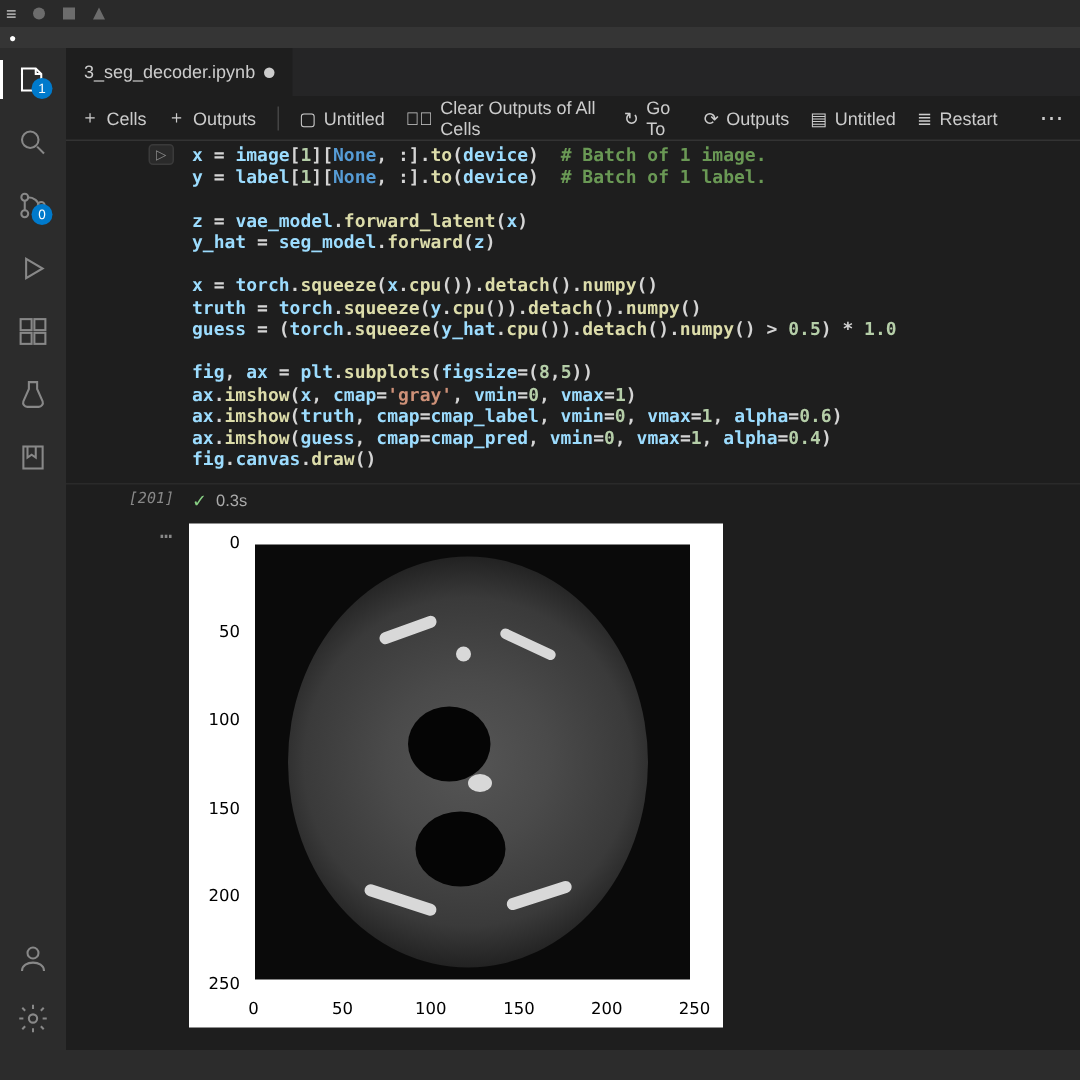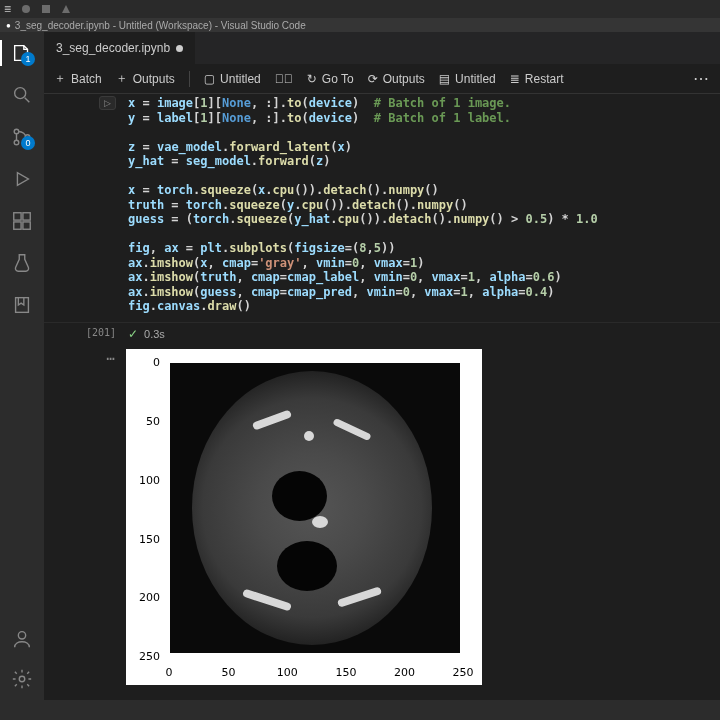--- a/index.html
+++ b/index.html
@@ -111,21 +111,21 @@
 .fn { color: #dcdcaa; } 
 .id { color: #9cdcfe; } 
 .cm { color: #6a9955; } 
 .p { color: #d4d4d4; } 
 .output-row { display: flex; border-top: 1px solid #2a2a2a; }
 .output-gutter {
   width: 78px; display: flex; flex-direction: column; align-items: flex-end;
   padding-right: 6px; padding-top: 4px; gap: 4px;
   color: #888; font-size: 10px; font-family: Menlo, monospace;
 }
-.output-gutter .exec-count { color: #888; }
+.output-gutter .exec-count { color: #888; font-style: italic; }
 .output-gutter .more-out { font-size: 14px; letter-spacing: 1px; margin-top: 8px; color: #888; cursor: pointer; }
 .output-meta { display: flex; align-items: center; gap: 6px; padding: 4px 6px; color: #aaa; font-size: 11px; }
 .output-meta .check { color: #89d185; font-size: 12px; }
 .plot {
   width: 356px;
   background: #fff;
   color: #000;
   margin: 4px 0 8px 4px;
   position: relative;
   padding: 10px 10px 26px 40px;
@@ -183,21 +183,20 @@
     </svg>
   <svg class="sys-icon" viewBox="0 0 10 10">
       <rect x="1" y="1" width="8" height="8" fill="#888"></rect>
     </svg>
   <svg class="sys-icon" viewBox="0 0 10 10">
       <polygon points="5,1 9,9 1,9" fill="#888"></polygon>
     </svg>
 </div>
 <div class="titlebar-tab">
   <span class="dot">●</span>
-  <span>3_seg_decoder.ipynb - Untitled (Workspace) - Visual Studio Code</span>
 </div>
 
 <div class="layout">
 
   <div class="activitybar">
     <div class="act-icon active">
       <svg viewBox="0 0 24 24" fill="none" stroke="currentColor" stroke-width="1.5">
           <path d="M4 4h10l4 4v12H4z"></path>
           <path d="M14 4v4h4"></path>
         </svg>
@@ -262,33 +261,34 @@
     <div class="tabs">
       <div class="tab">
         <span>3_seg_decoder.ipynb</span>
         <span class="dirty"></span>
       </div>
     </div>
 
     <div class="toolbar">
       <div class="tb-item">
         <span>＋</span>
-        <span>Batch</span>
+        <span>Cells</span>
       </div>
       <div class="tb-item">
         <span>＋</span>
         <span>Outputs</span>
       </div>
       <div style="width:1px;height:16px;background:#444"></div>
       <div class="tb-item">
         <span>▢</span>
         <span>Untitled</span>
       </div>
       <div class="tb-item">
         <span>�⃠</span>
+        <span>Clear Outputs of All Cells</span>
       </div>
       <div class="tb-item">
         <span>↻</span>
         <span>Go To</span>
       </div>
       <div class="tb-item">
         <span>⟳</span>
         <span>Outputs</span>
       </div>
       <div class="tb-item">

